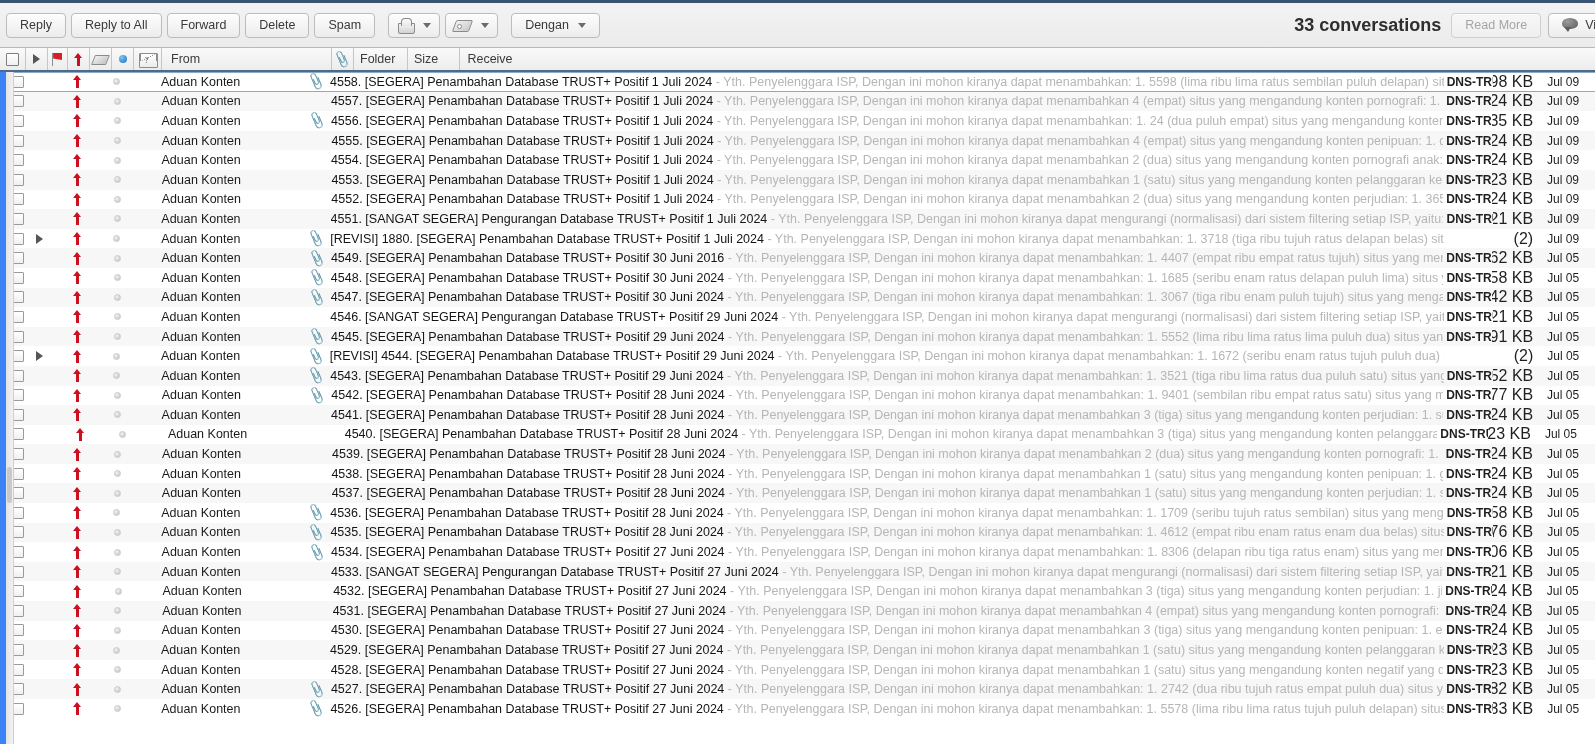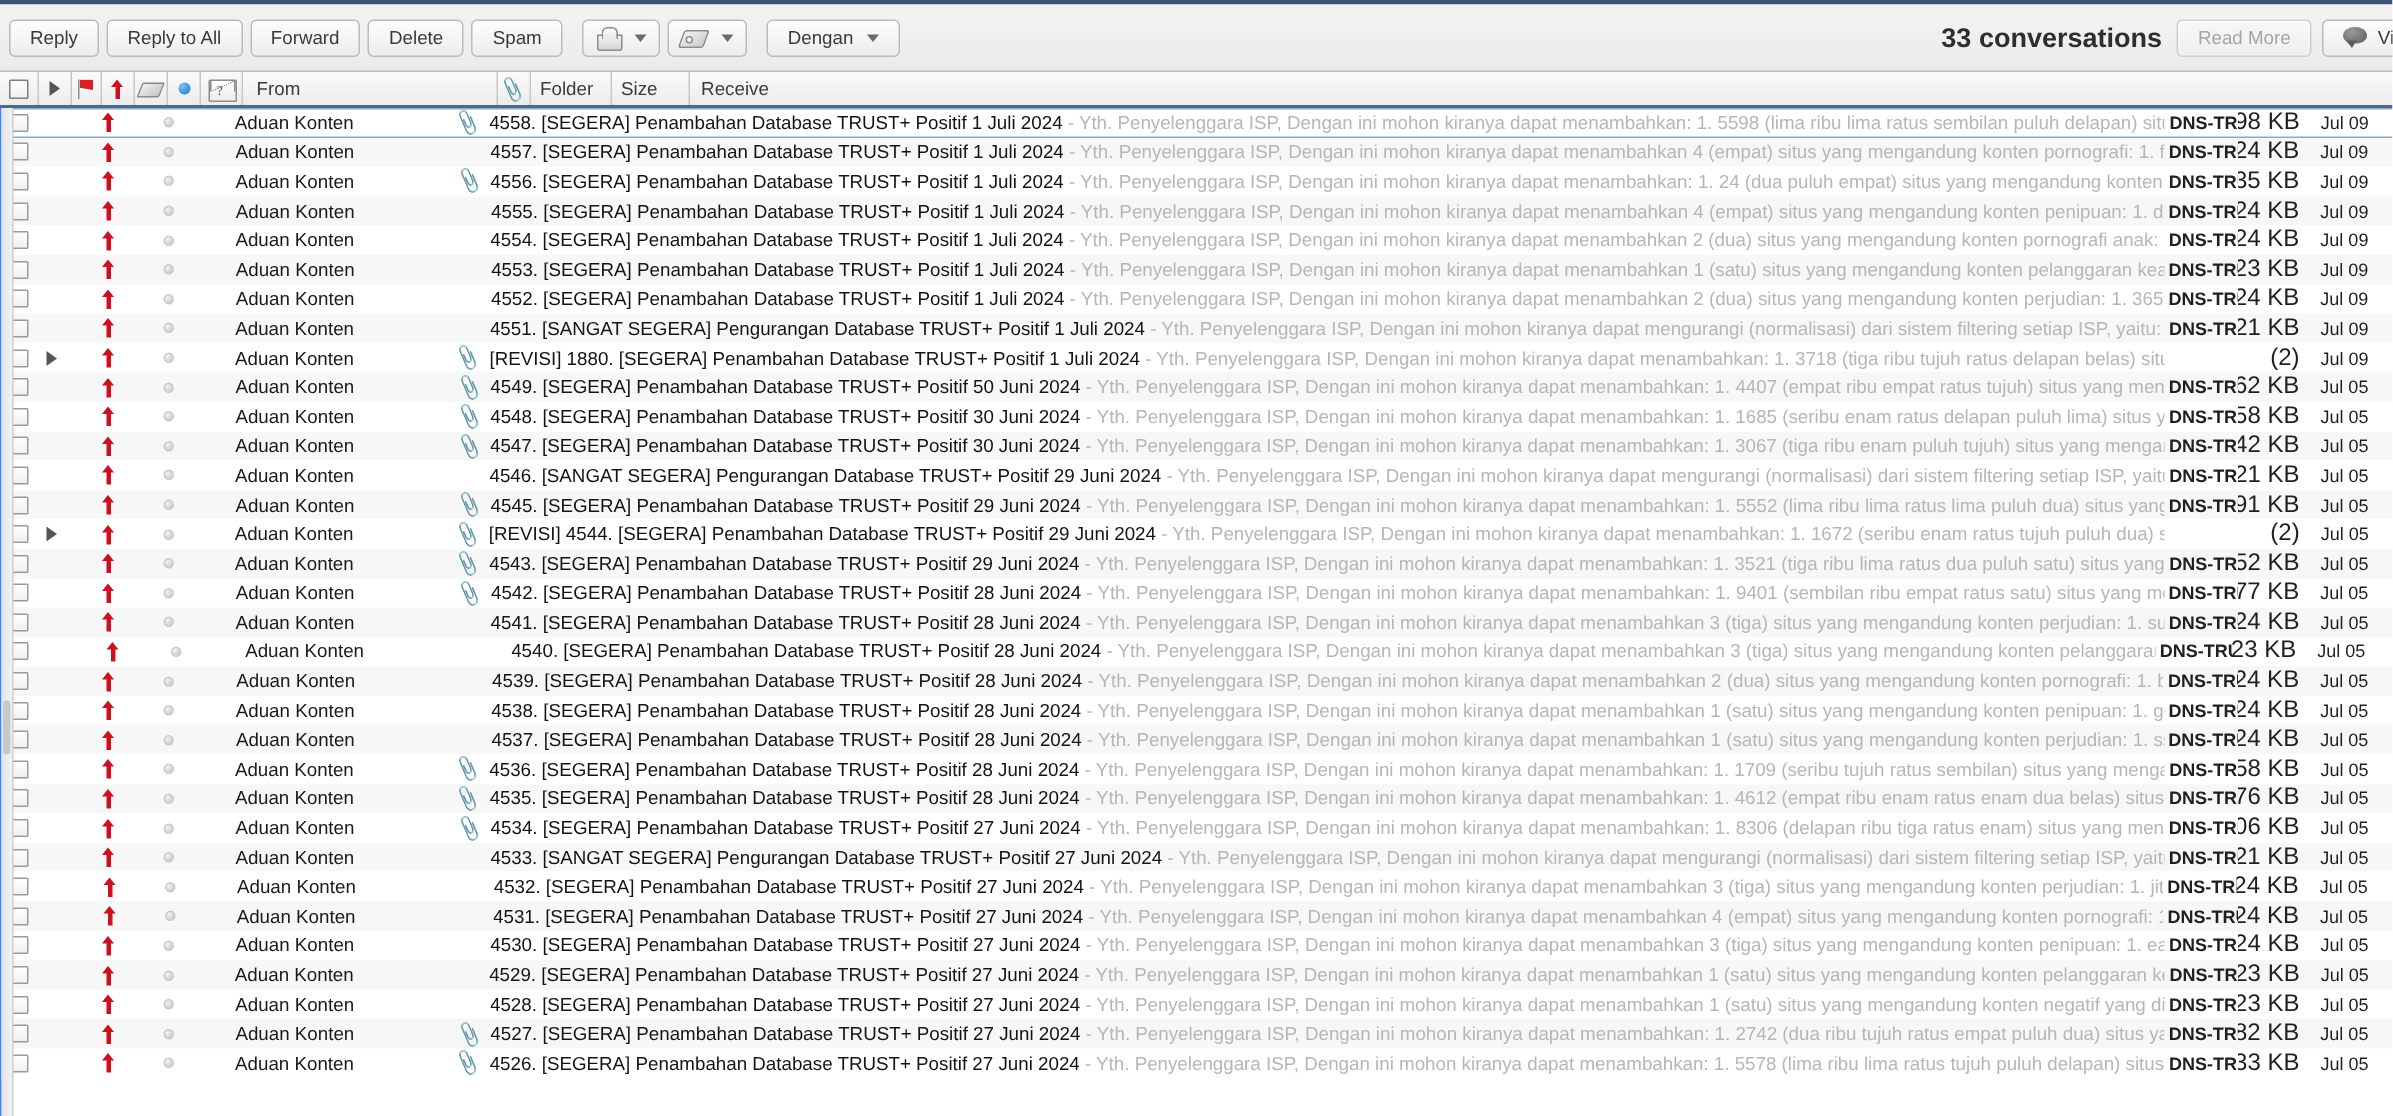--- a/index.html
+++ b/index.html
@@ -138,21 +138,21 @@
   }
   .col-header .hcell.center { justify-content: center; padding: 0; }
   .col-header .hcell.nosep { border-right: none; }
 
   
   .list-wrap {
     flex: 1 1 auto;
     position: relative;
     overflow: hidden;
     background: #ffffff;
-    border-left: 1px solid #3b82f6;
+    border-left: 6px solid #3b82f6;
   }
   .gutter {
     position: absolute; left: 0; top: 0; bottom: 0; width: 8px;
     background: linear-gradient(to right, #e4e4e4, #f2f2f2);
     border-right: 1px solid #cfcfcf;
     z-index: 4;
   }
   .gutter .thumb {
     position: absolute; left: 1px; top: 395px; width: 5px; height: 36px;
     background: #c9c9c9; border-radius: 3px;
@@ -708,21 +708,21 @@
             <span class="dot-grey"></span>
           </div>
           <div class="cell c-status center"></div>
           <div class="cell c-from">
             <span class="from-txt">Aduan Konten</span>
           </div>
           <div class="cell c-clip center">
             <span class="clip">📎</span>
           </div>
           <div class="cell c-subject">
-            <span class="subj-line"><span class="subj-main">4549. [SEGERA] Penambahan Database TRUST+ Positif 50 Juni 2024</span><span class="subj-prev"> - Yth. Penyelenggara ISP, Dengan ini mohon kiranya dapat menambahkan: 1. 4407 (empat ribu empat ratus tujuh) situs yang mengandung konten perj</span></span>
+            <span class="subj-line"><span class="subj-main">4549. [SEGERA] Penambahan Database TRUST+ Positif 30 Juni 2016</span><span class="subj-prev"> - Yth. Penyelenggara ISP, Dengan ini mohon kiranya dapat menambahkan: 1. 4407 (empat ribu empat ratus tujuh) situs yang mengandung konten perj</span></span>
           </div>
           <div class="cell c-folder">
             <span class="folder-txt">DNS-TRU</span>
           </div>
           <div class="cell c-size">
             <span class="size-txt">162 KB</span>
           </div>
           <div class="cell c-recv">
             <span class="recv-txt">Jul 05</span>
           </div>

